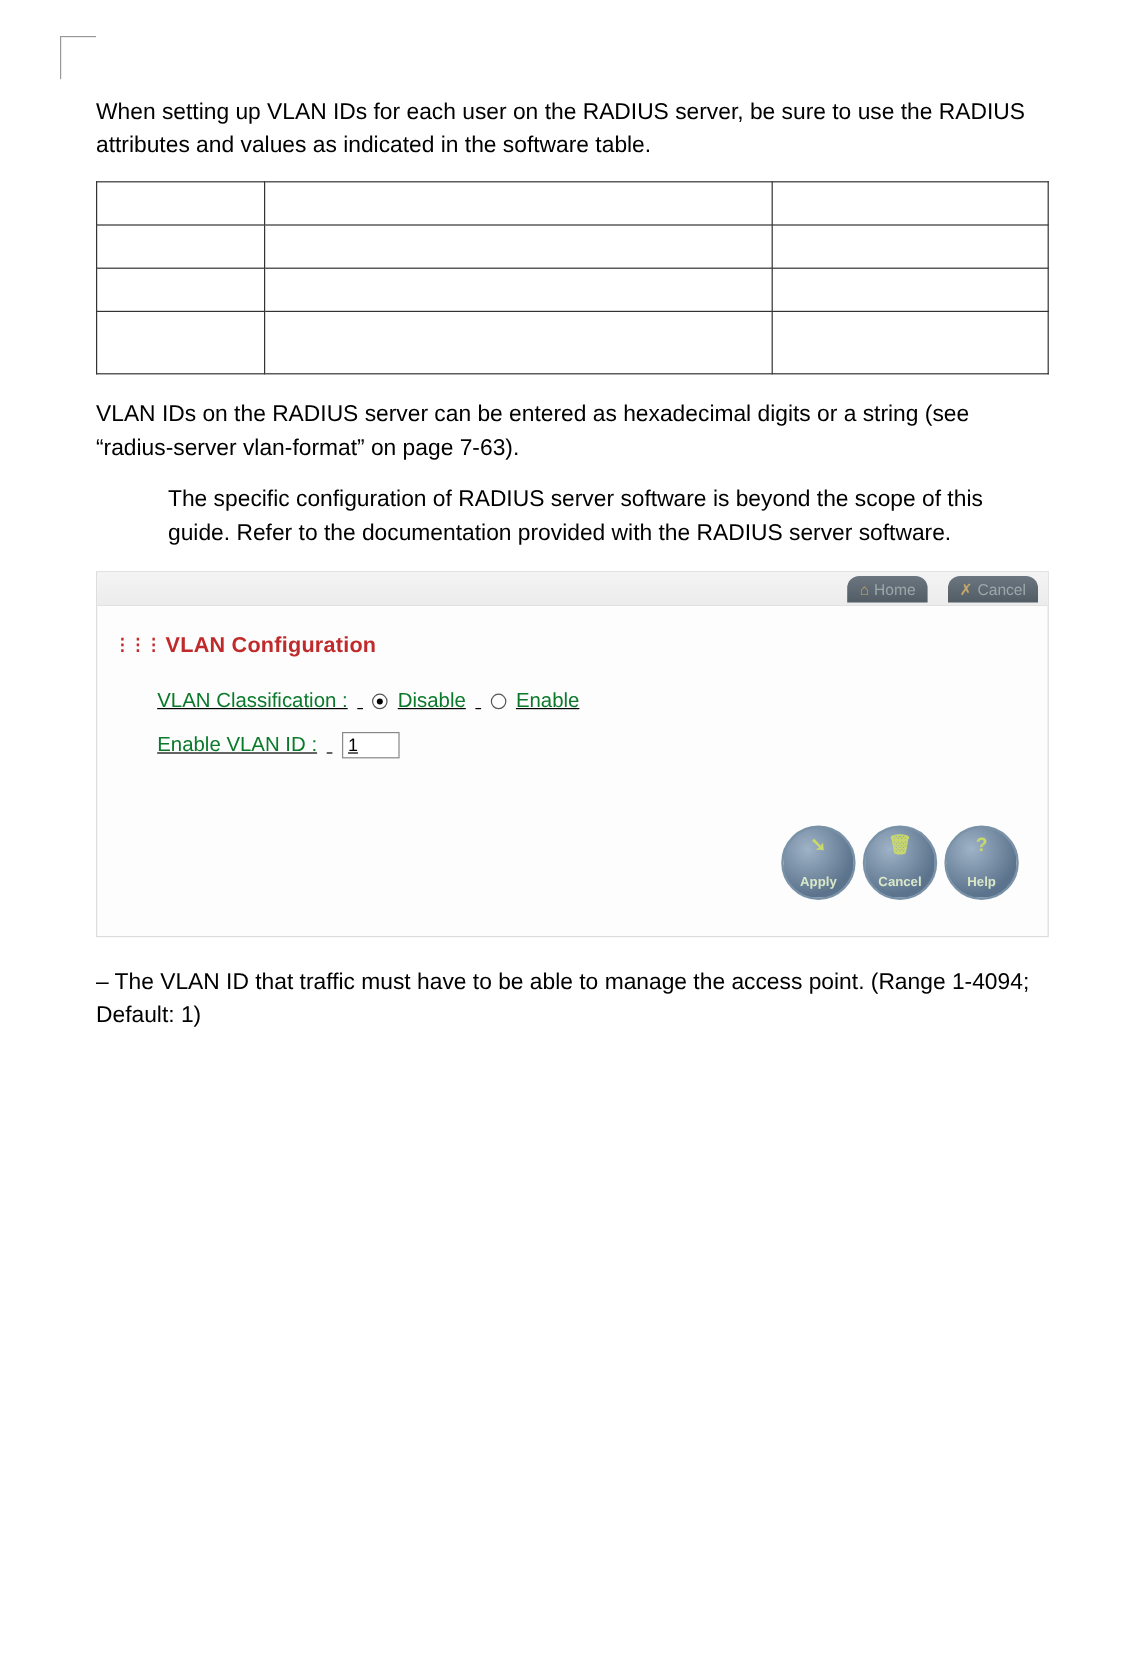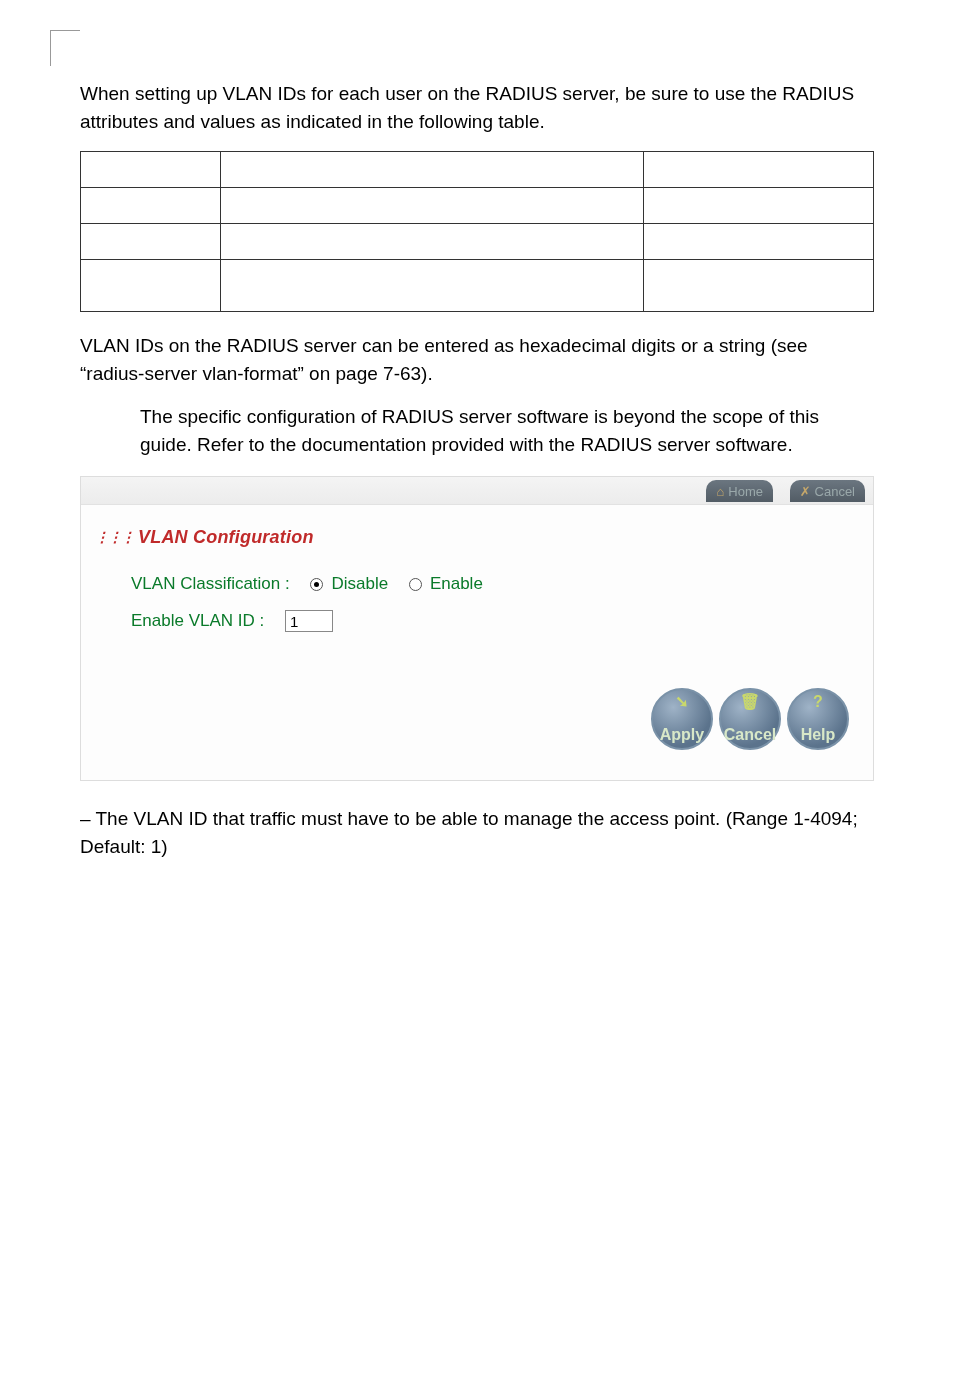--- a/index.html
+++ b/index.html
@@ -77,32 +77,32 @@
   .tab-home .ico, .tab-logout .ico {
     font-size: 13px;
     color: #c7a86a;
   }
   .section-title {
     color: #c02a2a;
     font-size: 18px;
     font-weight: bold;
     padding: 22px 0 26px 14px;
     letter-spacing: 0.2px;
-    font-style: italic;
   }
   .dots {
     color: #c02a2a;
     letter-spacing: -1px;
     font-size: 14px;
     margin-right: 4px;
     display: inline-block;
     vertical-align: 1px;
   }
   .form-area {
     padding-left: 50px;
+    text-decoration: underline;
   }
   .row {
     color: #0a7a2a;
     font-size: 17px;
     margin-bottom: 16px;
     display: flex;
     align-items: center;
     gap: 8px;
   }
   .radio {
@@ -146,33 +146,33 @@
     color: #d8e8c8;
     font-size: 13px;
     font-weight: bold;
     cursor: pointer;
   }
   .rbtn .ic {
     font-size: 16px;
     line-height: 1;
     color: #c9d86c;
   }
-  .rbtn .lbl { margin-top: 16px; font-size: 16px; }
+  .rbtn .lbl { margin-top: 16px; font-size: 11px; }
   .cell-col1 { width: 140px; }
   .cell-col2 { width: auto; }
   .cell-col3 { width: 230px; }
 </style>
 </head>
 <body>
 
 <div class="crop-mark"></div>
 
 <div class="page">
 
-  <p class="para">When setting up VLAN IDs for each user on the RADIUS server, be sure to use the RADIUS attributes and values as indicated in the following table.</p>
+  <p class="para">When setting up VLAN IDs for each user on the RADIUS server, be sure to use the RADIUS attributes and values as indicated in the software table.</p>
 
   <table class="table">
     <tbody>
         <tr>
       <td class="cell-col1"></td>
       <td class="cell-col2"></td>
       <td class="cell-col3"></td>
     </tr>
     <tr>
       <td></td>

